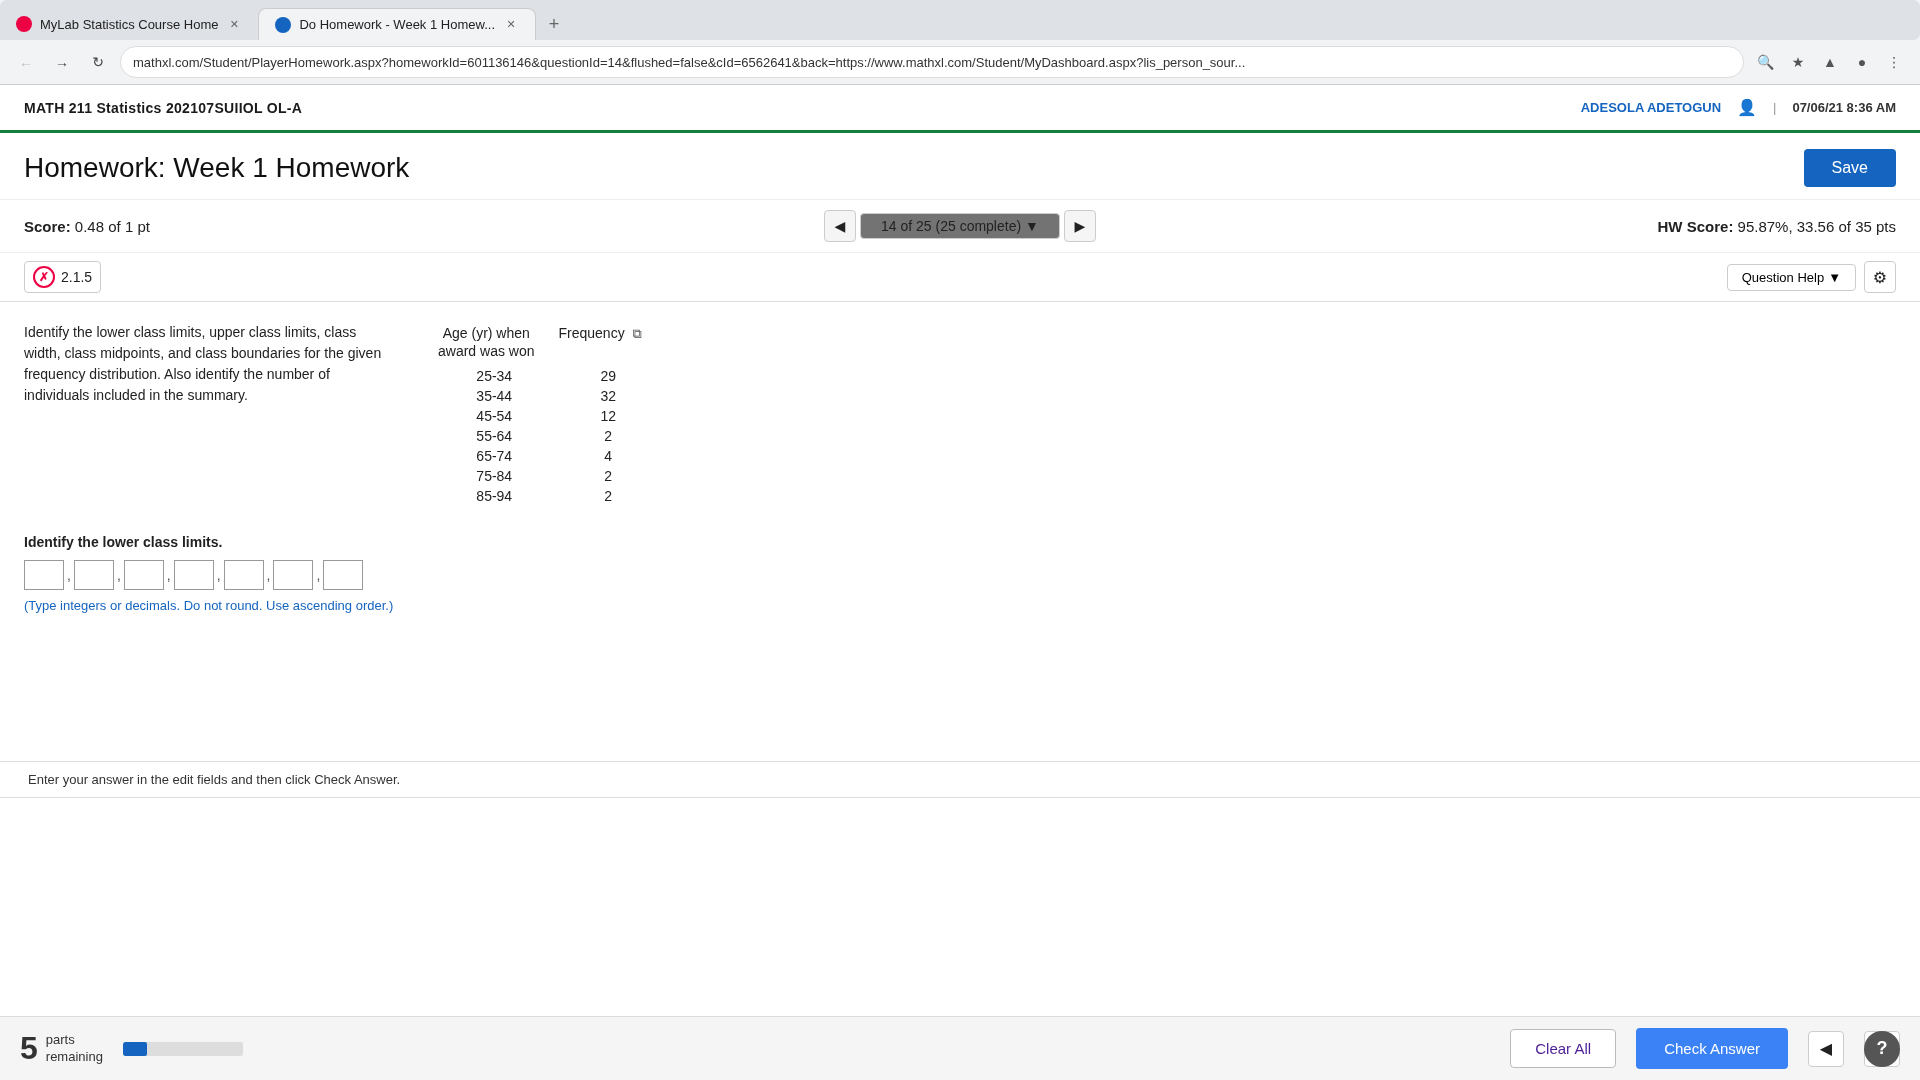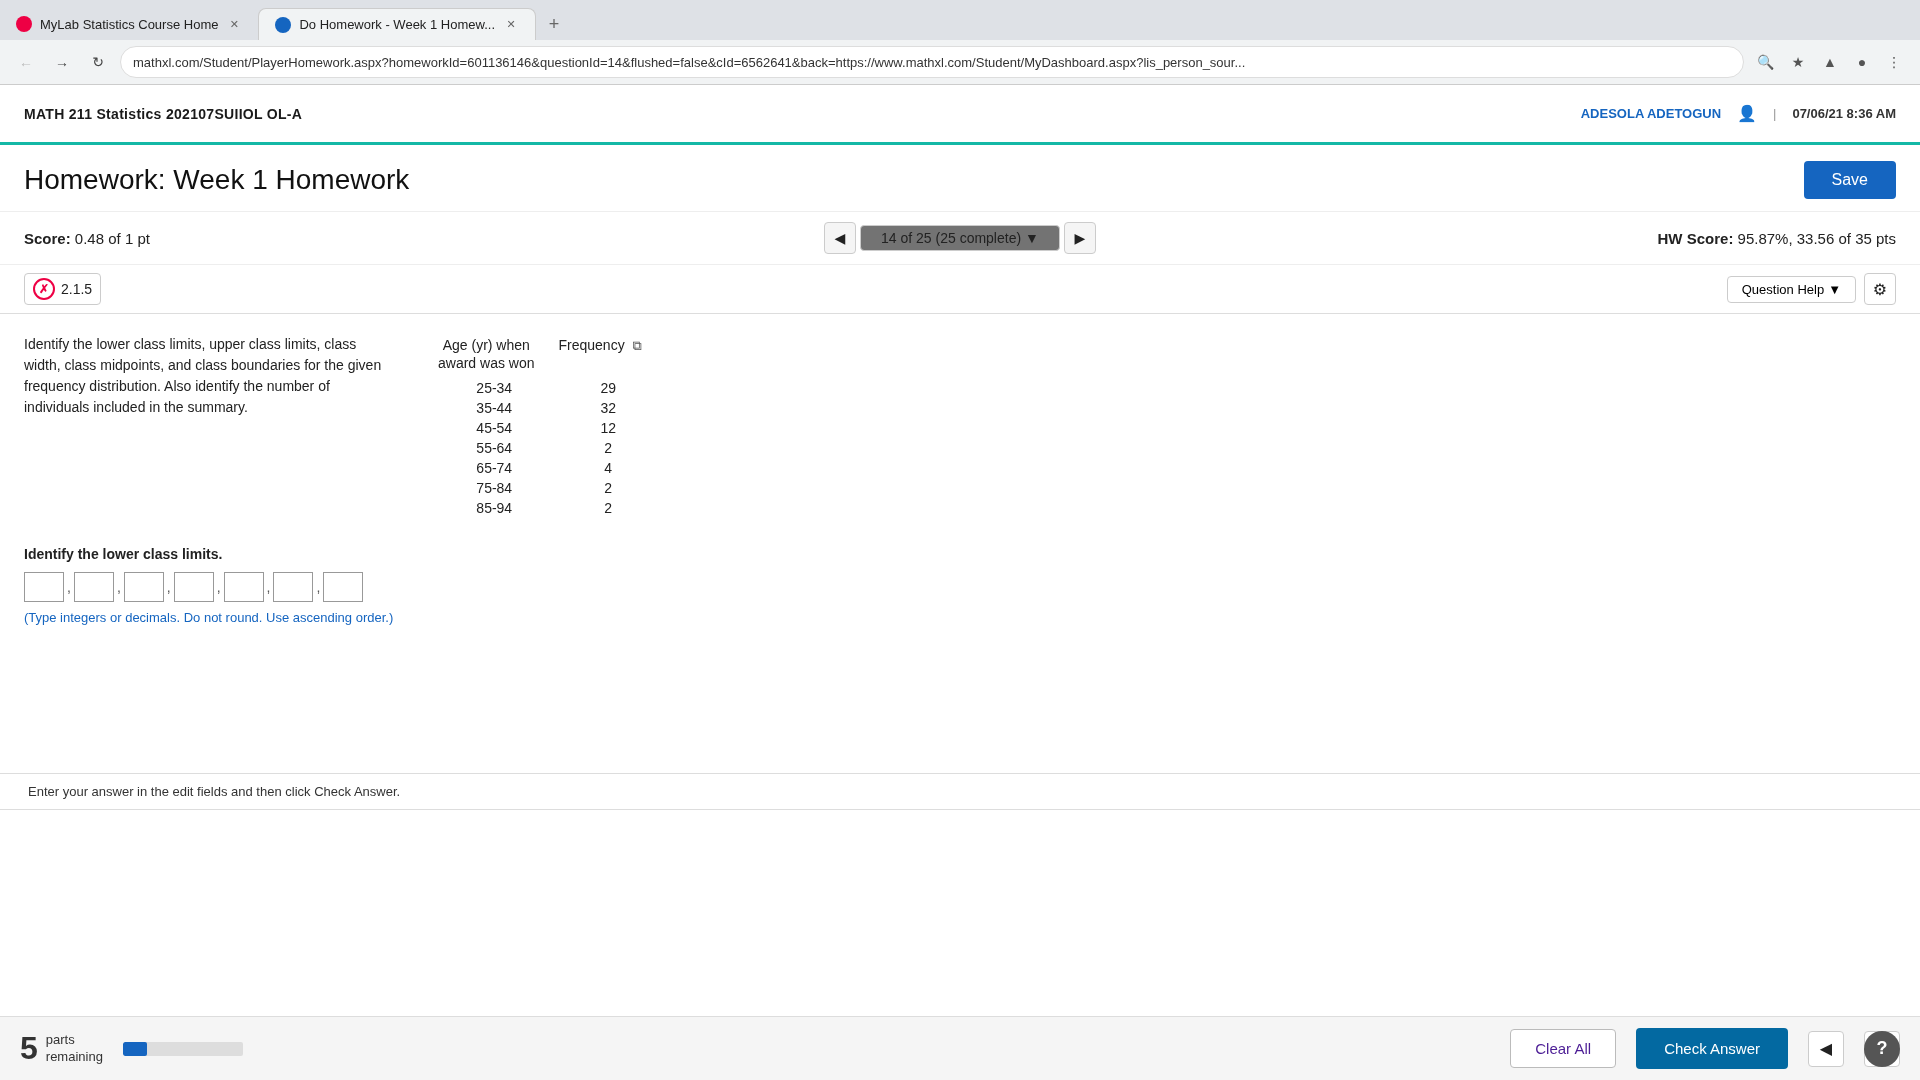--- a/index.html
+++ b/index.html
@@ -9,20 +9,21 @@
     .browser-chrome {
       background: #f1f3f4;
       border-bottom: 1px solid #ccc;
     }
     .tab-bar {
       display: flex;
       align-items: center;
       padding: 8px 0 0 0;
       background: #dee1e6;
       height: 40px;
+      border-radius: 7px;
     }
     .tab {
       display: flex;
       align-items: center;
       padding: 0 16px;
       height: 32px;
       border-radius: 8px 8px 0 0;
       font-size: 13px;
       gap: 8px;
       cursor: pointer;
@@ -90,23 +91,23 @@
     .browser-icon-btn {
       width: 28px; height: 28px;
       border-radius: 50%;
       display: flex; align-items: center; justify-content: center;
       font-size: 14px; color: #555; cursor: pointer;
     }
 
     
     .app-header {
       background: #fff;
-      border-bottom: 3px solid #14b8a6;
+      border-bottom: 3px solid #15803d;
       padding: 0 24px;
-      height: 60px;
+      height: 48px;
       display: flex;
       align-items: center;
       justify-content: space-between;
     }
     .app-title {
       font-size: 14px;
       font-weight: bold;
       color: #1a1a1a;
       letter-spacing: 0.3px;
     }
@@ -348,21 +349,21 @@
     .clear-all-btn {
       border: 1px solid #bbb;
       background: #fff;
       padding: 10px 24px;
       border-radius: 4px;
       font-size: 15px;
       cursor: pointer;
       color: #4c1d95;
     }
     .check-answer-btn {
-      background: #0369a1;
+      background: #3b82f6;
       color: #fff;
       border: none;
       padding: 12px 28px;
       font-size: 15px;
       border-radius: 4px;
       cursor: pointer;
     }
     .bottom-nav-arrow {
       width: 36px; height: 36px;
       border: 1px solid #ccc;

